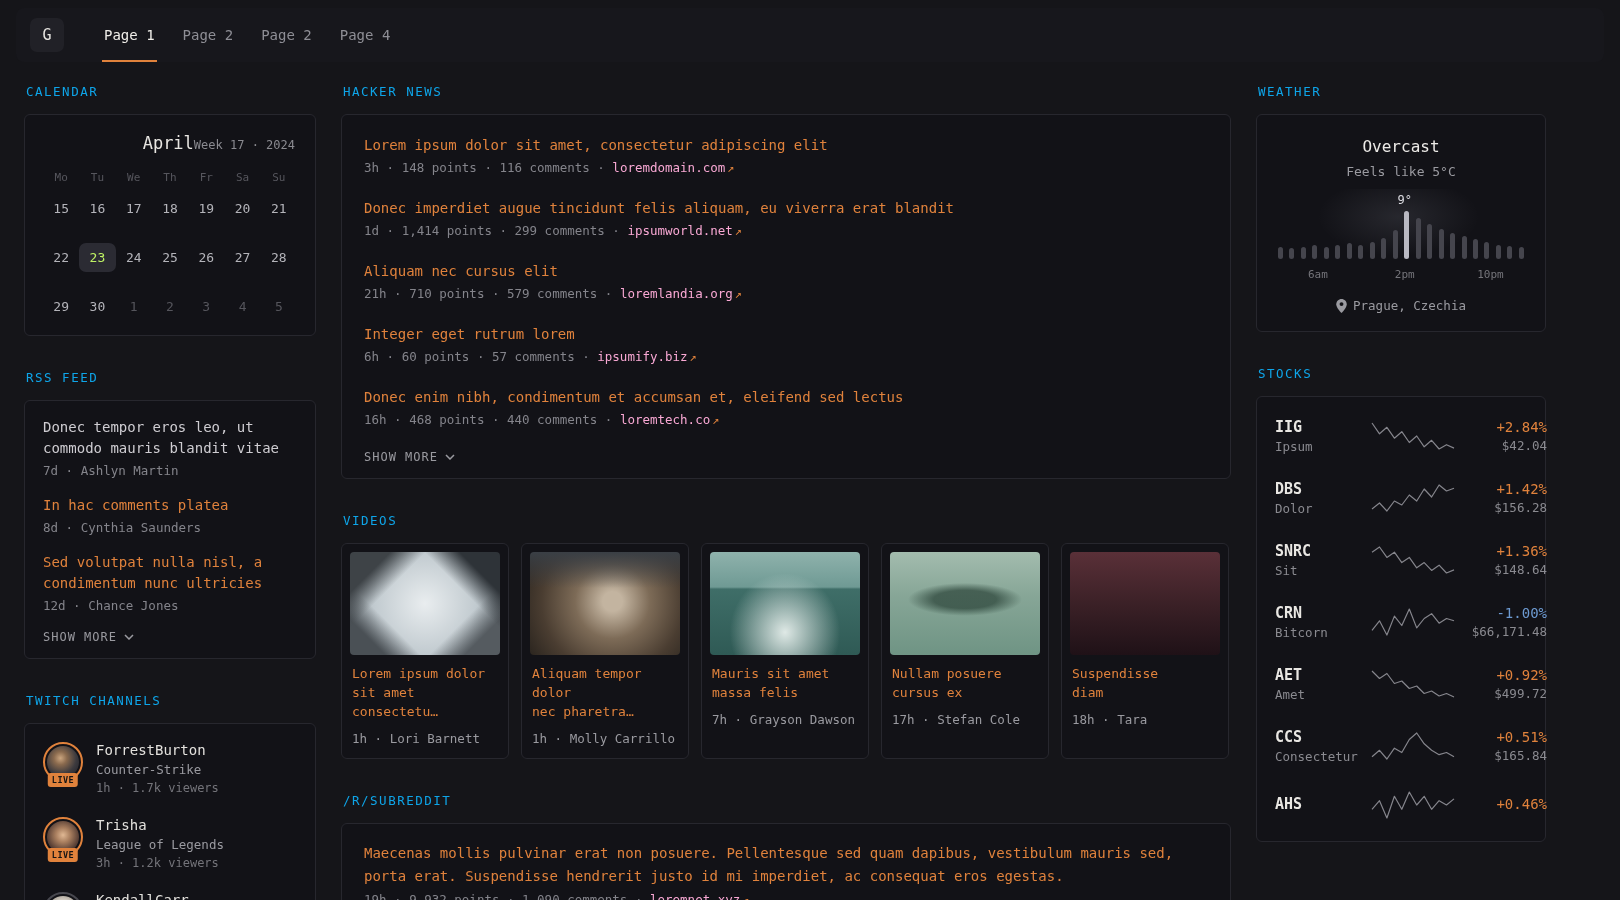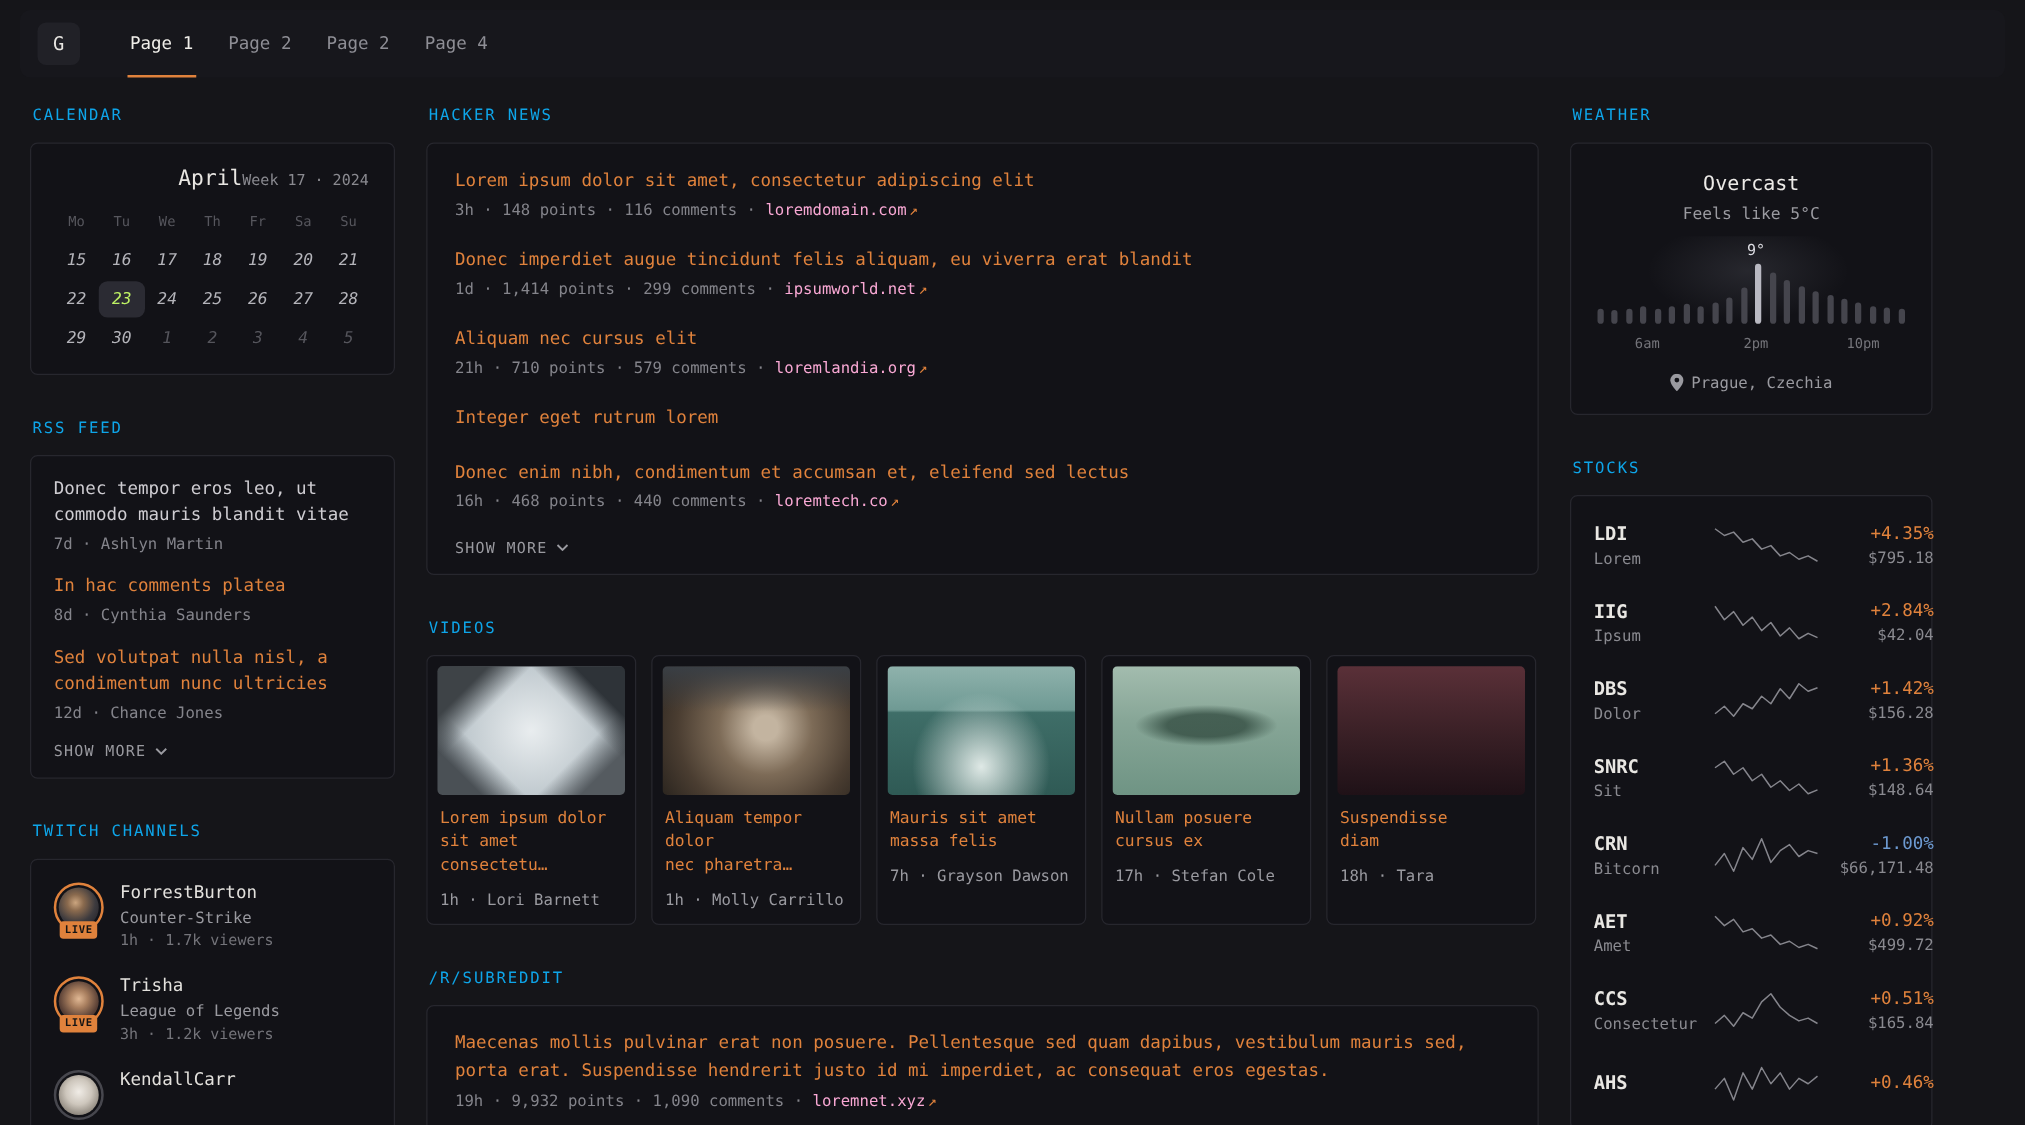--- a/index.html
+++ b/index.html
@@ -60,21 +60,21 @@
     border:1px solid #27272e;
     border-radius:6px;
   }
   
   .cal-card{padding:14px 18px 14px;}
   .cal-head{display:flex;justify-content:flex-end;align-items:baseline;padding:4px 2px 0;}
   .cal-month{font-size:17px;color:#e8e6e2;}
   .cal-week{font-size:12px;color:#8a8a90;}
   .cal-grid{display:grid;grid-template-columns:repeat(7,1fr);text-align:center;}
   .cal-weekdays{margin-top:18px;font-size:11px;color:#56565d;}
-  .cal-days{margin-top:10px;row-gap:2px;font-size:13px;color:#b4b4ba;font-style:italic;}
+  .cal-days{margin-top:10px;row-gap:20px;font-size:13px;color:#b4b4ba;}
   .cday{height:29px;display:flex;align-items:center;justify-content:center;}
   .cday.sel{background:#2b2b33;border-radius:7px;color:#bef264;}
   .cday.mut{color:#55555c;}
   
   .rss-card{padding:16px 18px 14px;}
   .rss-item{margin-bottom:17px;}
   .headline{color:var(--accent);font-size:14px;line-height:1.5;cursor:pointer;}
   .headline.read{color:#cfcdd2;}
   .meta{color:#84848b;font-size:12.5px;margin-top:4px;}
   .show-more{
@@ -303,20 +303,21 @@
         <div class="hn-item">
           <div class="headline">Donec imperdiet augue tincidunt felis aliquam, eu viverra erat blandit</div>
           <div class="meta"><span>1d · 1,414 points · 299 comments · </span><span class="domain">ipsumworld.net</span><span class="ext">↗</span></div>
         </div>
         <div class="hn-item">
           <div class="headline">Aliquam nec cursus elit</div>
           <div class="meta"><span>21h · 710 points · 579 comments · </span><span class="domain">loremlandia.org</span><span class="ext">↗</span></div>
         </div>
         <div class="hn-item">
           <div class="headline">Integer eget rutrum lorem</div>
+          <div class="meta"><span>6h · 60 points · 57 comments · </span><span class="domain">ipsumify.biz</span><span class="ext">↗</span></div>
         </div>
         <div class="hn-item">
           <div class="headline">Donec enim nibh, condimentum et accumsan et, eleifend sed lectus</div>
           <div class="meta"><span>16h · 468 points · 440 comments · </span><span class="domain">loremtech.co</span><span class="ext">↗</span></div>
         </div>
         <div class="show-more">
           <span>SHOW MORE</span>
           <svg class="chev" width="10" height="6" viewBox="0 0 10 6">
               <polyline points="1,1 5,5 9,1"></polyline>
             </svg>
@@ -417,33 +418,20 @@
             </svg>
           <span>Prague, Czechia</span>
         </div>
       </div>
     </section>
 
     <section>
       <h2 class="sec-title">STOCKS</h2>
       <div class="card stocks-card">
 
-        <div class="stock-row">
-          <div class="st-left">
-            <div class="st-sym">LDI</div>
-            <div class="st-name">Lorem</div>
-          </div>
-          <svg class="st-spark" viewBox="0 0 84 30">
-              <polyline points="1.0,2.0 8.5,7.4 15.9,4.7 23.4,12.8 30.8,10.1 38.3,18.3 45.7,15.5 53.2,23.7 60.6,21.0 68.1,26.4 75.5,23.7 83.0,28.0" fill="none" stroke="currentColor" stroke-width="1.2" stroke-linejoin="round"></polyline>
-            </svg>
-          <div class="st-right">
-            <div class="st-chg">+4.35%</div>
-            <div class="st-price">$795.18</div>
-          </div>
-        </div>
 
         <div class="stock-row">
           <div class="st-left">
             <div class="st-sym">IIG</div>
             <div class="st-name">Ipsum</div>
           </div>
           <svg class="st-spark" viewBox="0 0 84 30">
               <polyline points="1.0,2.0 8.5,12.8 15.9,6.3 23.4,17.2 30.8,10.7 38.3,21.5 45.7,15.0 53.2,25.8 60.6,19.3 68.1,28.0 75.5,23.7 83.0,27.1" fill="none" stroke="currentColor" stroke-width="1.2" stroke-linejoin="round"></polyline>
             </svg>
           <div class="st-right">

